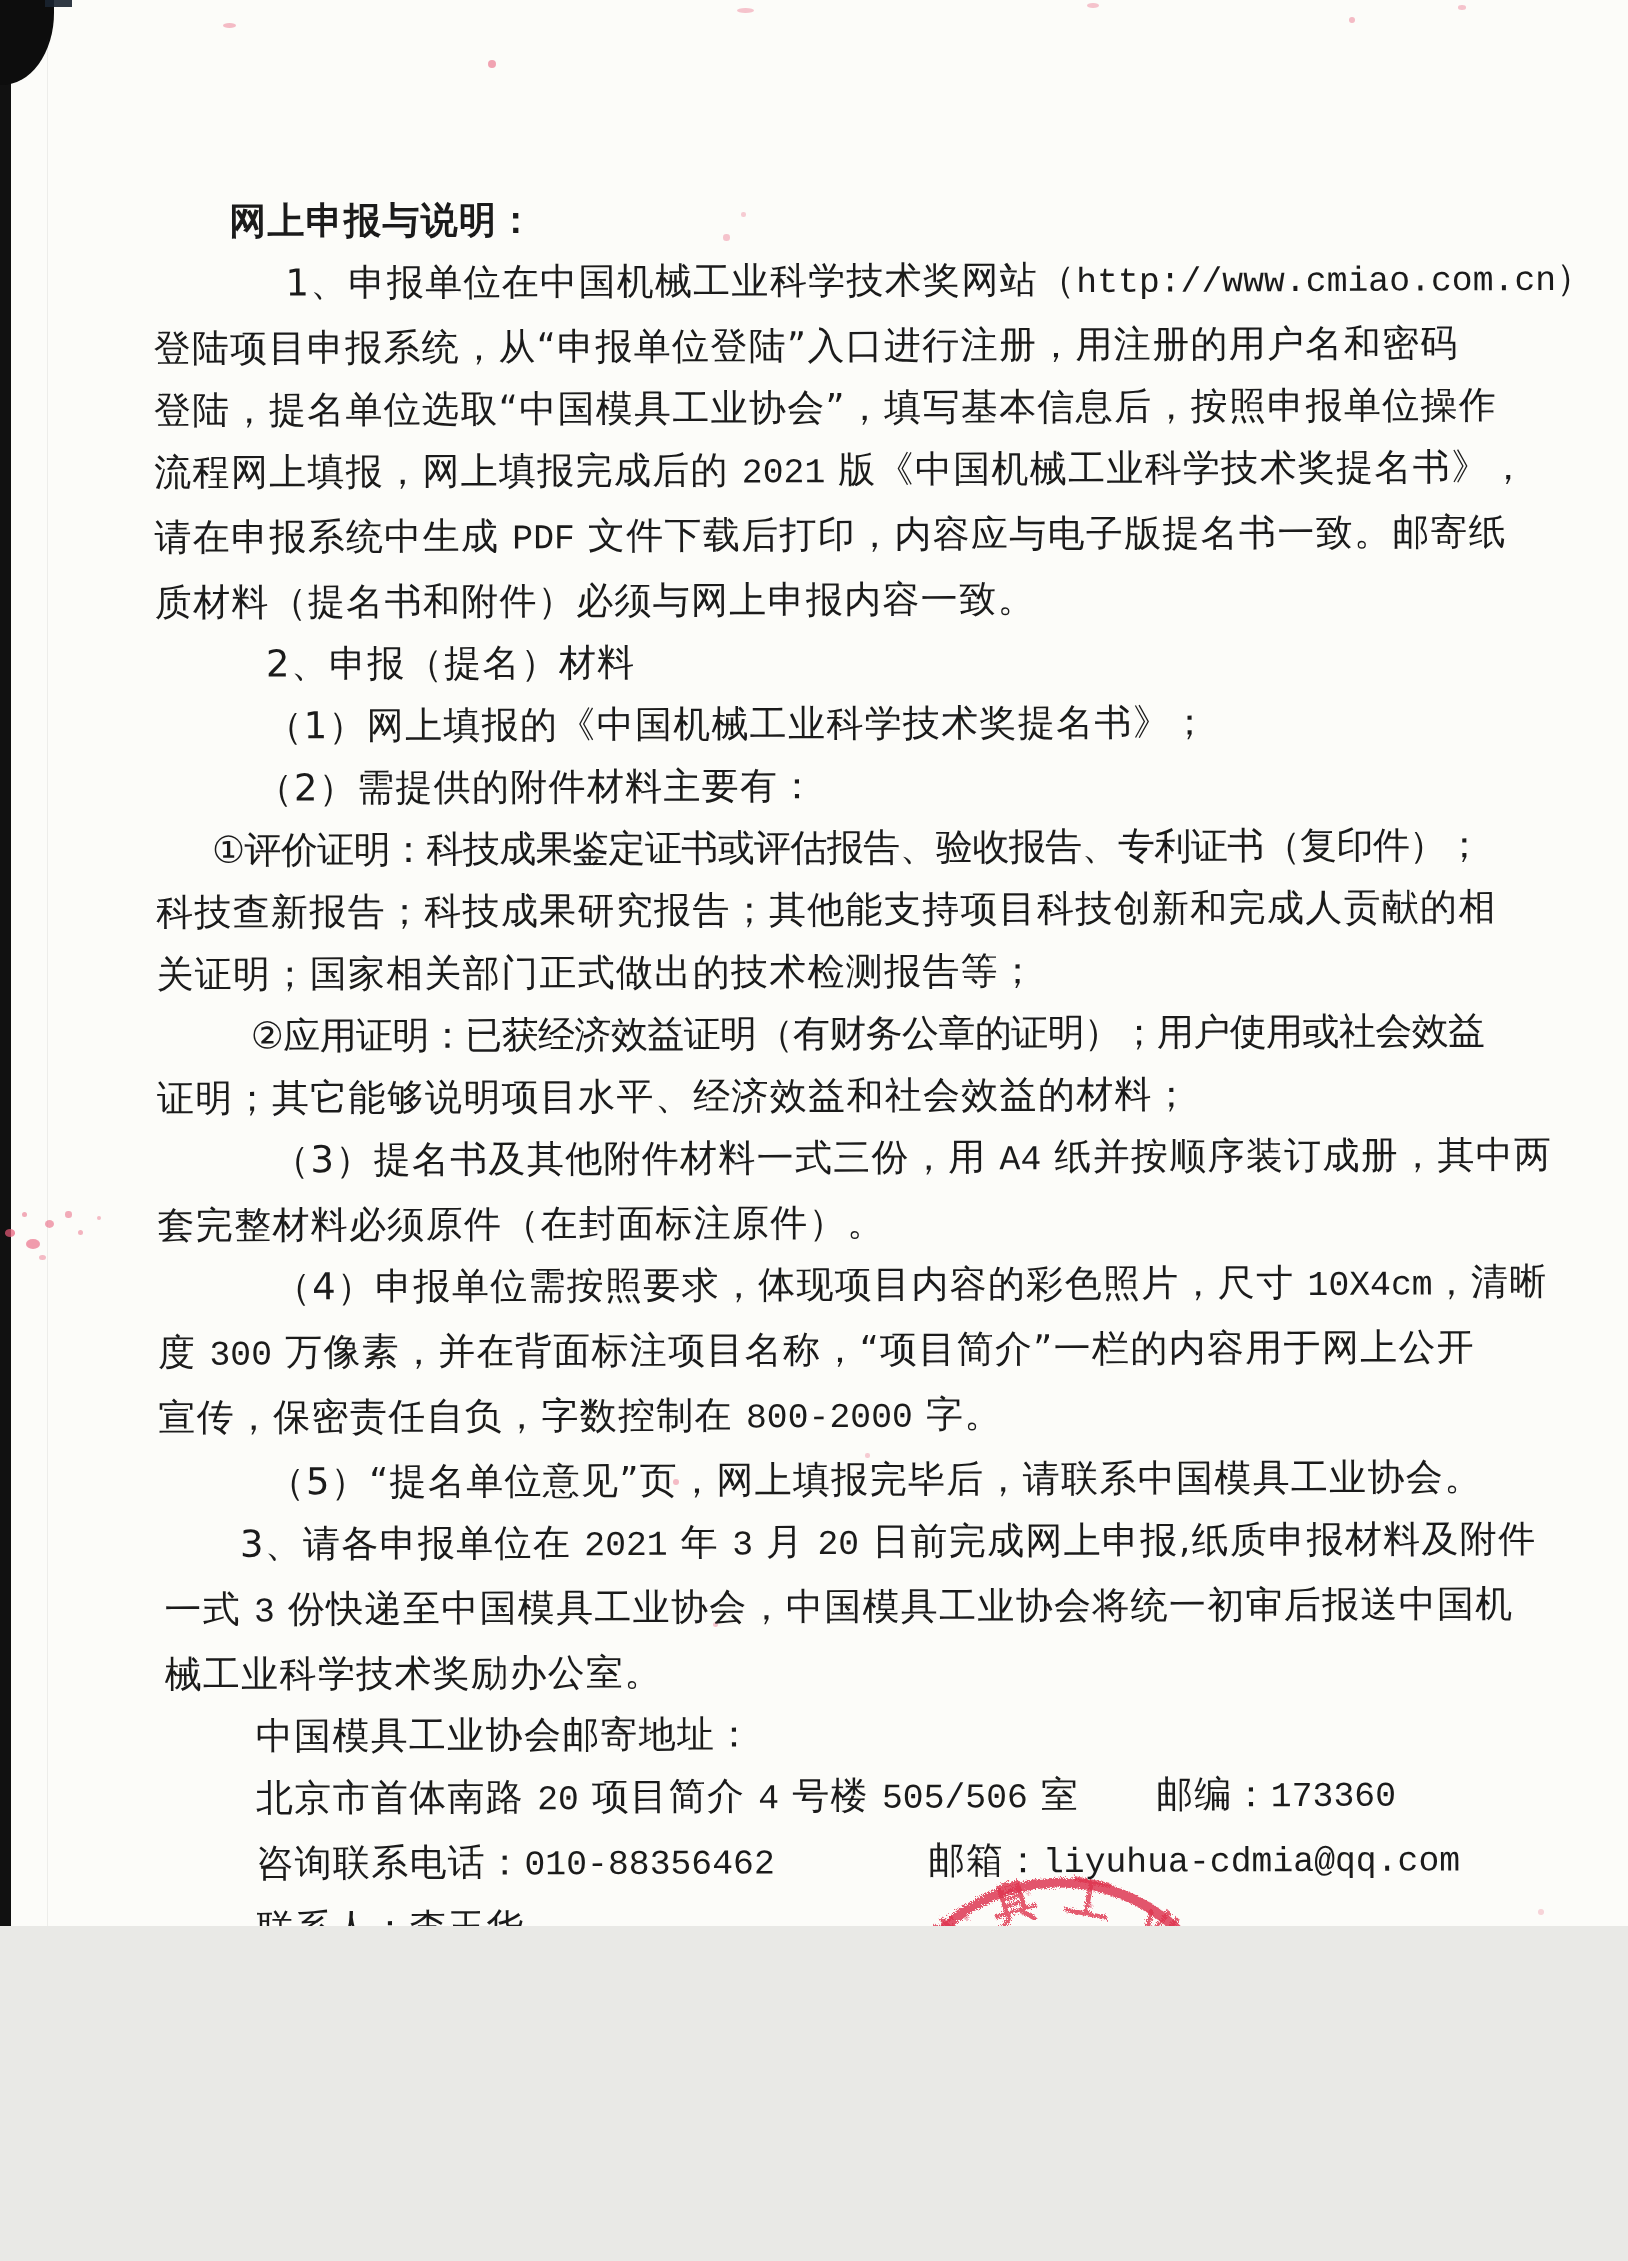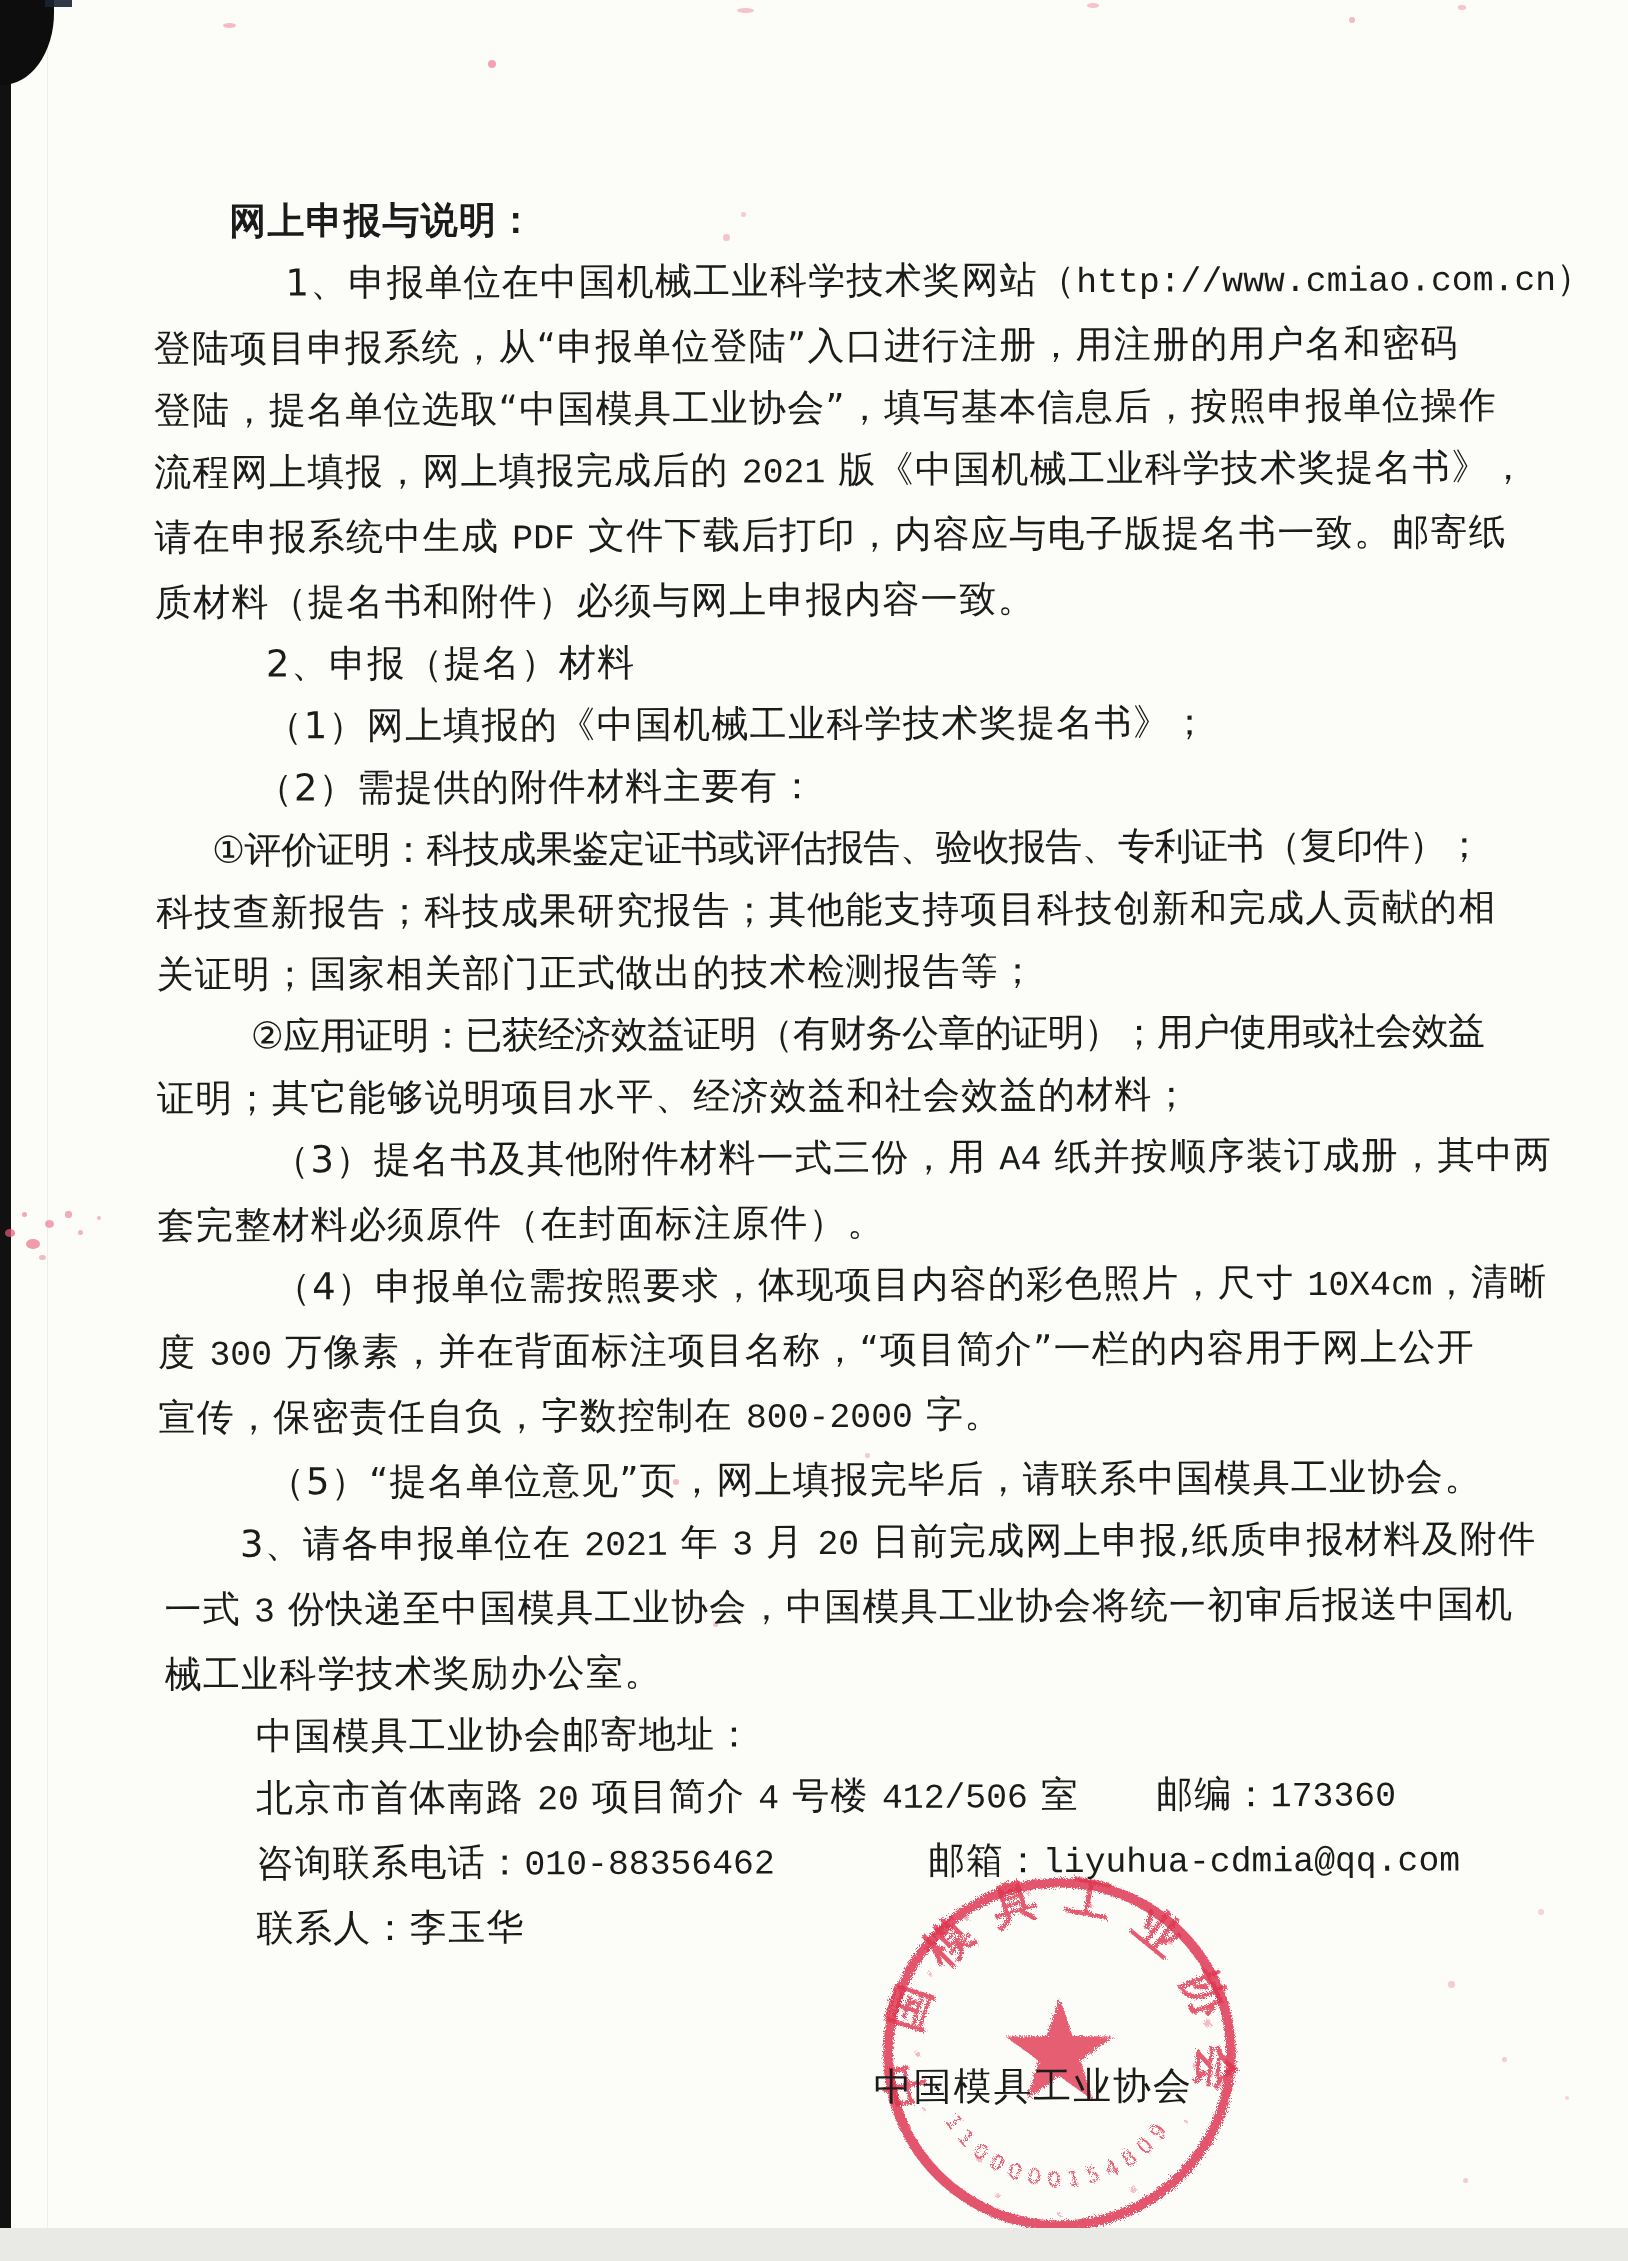--- a/index.html
+++ b/index.html
@@ -1,18 +1,18 @@
 <!DOCTYPE html>
 <html style="font-size:10.3px"><head>
 <meta charset="utf-8">
 <style>
   html,body{margin:0;padding:0;background:#e9e9e6;}
   .page{
     position:relative;
-    width:1628px;height:2228px;
+    width:1628px;height:1926px;
     background:#fcfcf9;
     overflow:hidden;
     font-family:"DejaVu Sans",sans-serif;
     color:#1b1b1b;
   }
   
   .edge-strip{position:absolute;left:0;top:0;width:11px;height:100%;background:#111;}
   .corner-blob{position:absolute;left:0;top:0;width:54px;height:85px;background:#0d0d0d;border-bottom-right-radius:52px 72px;}
   .corner-notch{position:absolute;left:45px;top:0;width:27px;height:7.1px;background:#1a2330;opacity:.9;}
   .crease{position:absolute;left:47px;top:39px;width:1.3px;height:2212px;background:rgba(70,70,70,.08);}
@@ -137,21 +137,21 @@
         <div class="line" style="padding-left: 115px;"><span class="">（3）提名书及其他附件材料一式三份，用 </span><span class="m">A4</span><span class=""> 纸并按顺序装订成册，其中两</span></div>
         <div class="line"><span class="">套完整材料必须原件（在封面标注原件）。</span></div>
         <div class="line" style="padding-left: 116px;"><span class="">（4）申报单位需按照要求，体现项目内容的彩色照片，尺寸 </span><span class="m">10X4cm</span><span class="">，清晰</span></div>
         <div class="line"><span class="">度 </span><span class="m">300</span><span class=""> 万像素，并在背面标注项目名称，“项目简介”一栏的内容用于网上公开</span></div>
         <div class="line"><span class="">宣传，保密责任自负，字数控制在 </span><span class="m">800-2000</span><span class=""> 字。</span></div>
         <div class="line" style="padding-left: 109px;"><span class="">（5）“提名单位意见”页，网上填报完毕后，请联系中国模具工业协会。</span></div>
         <div class="line" style="padding-left: 81px;"><span class="">3、请各申报单位在 </span><span class="m">2021</span><span class=""> 年 </span><span class="m">3</span><span class=""> 月 </span><span class="m">20</span><span class=""> 日前完成网上申报,</span><span class="b ">纸质</span><span class="">申报材料及附件</span></div>
         <div class="line" style="padding-left: 5.2px;"><span class="b ">一式 </span><span class="b m">3</span><span class="b "> 份</span><span class="">快递至中国模具工业协会，中国模具工业协会将统一初审后报送中国机</span></div>
         <div class="line" style="padding-left: 5.2px;"><span class="">械工业科学技术奖励办公室。</span></div>
         <div class="line" style="padding-left: 96px;"><span class="">中国模具工业协会邮寄地址：</span></div>
-        <div class="line" style="padding-left: 96px;"><span class="">北京市首体南路 </span><span class="m">20</span><span class=""> 项目简介 </span><span class="m">4</span><span class=""> 号楼 </span><span class="m">412/506</span><span class=""> 室　　邮编：</span><span class="m">173360</span></div>
+        <div class="line" style="padding-left: 96px;"><span class="">北京市首体南路 </span><span class="m">20</span><span class=""> 项目简介 </span><span class="m">4</span><span class=""> 号楼 </span><span class="m">505/506</span><span class=""> 室　　邮编：</span><span class="m">173360</span></div>
         <div class="line" style="padding-left: 96px;"><span class="">咨询联系电话：</span><span class="m">010-88356462</span><span class="">　　　　邮箱：</span><span class="m">liyuhua-cdmia@qq.com</span></div>
         <div class="line" style="padding-left: 96px;"><span class="">联系人：李玉华</span></div>
       </div>
   </div>
 
   <div class="sig">
     <div>中国模具工业协会</div>
     <div>2021 年 1 月 19 日</div>
   </div>
 

